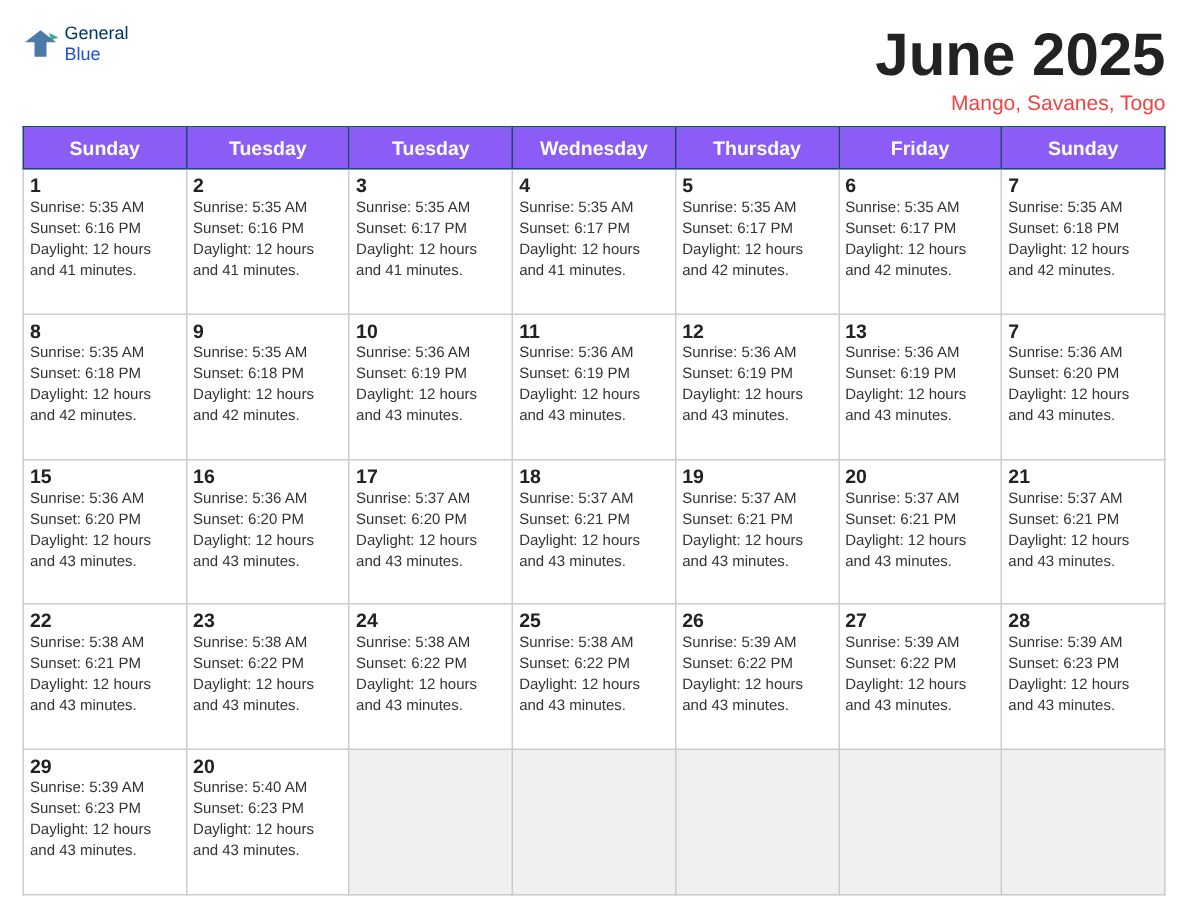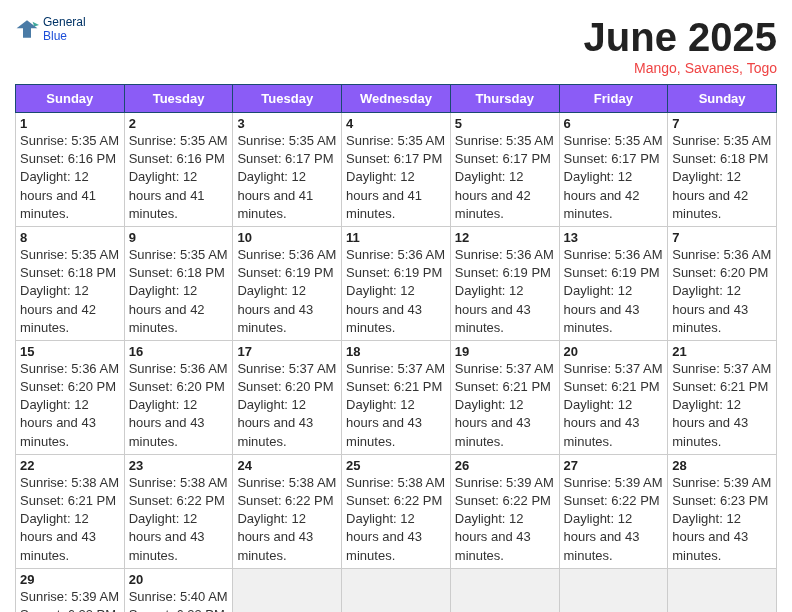--- a/index.html
+++ b/index.html
@@ -80,21 +80,21 @@
     .calendar-table tbody tr td.empty {
       background: #f0f0f0;
     }
     .day-number {
       font-size: 13px;
       font-weight: bold;
       display: block;
       margin-bottom: 1px;
     }
     .day-info {
-      font-size: 13px;
+      font-size: 10px;
       line-height: 1.4;
       color: #333;
     }
   </style>
 </head>
 <body>
 
 <div class="page">
   <div class="header">
     <div class="logo">

